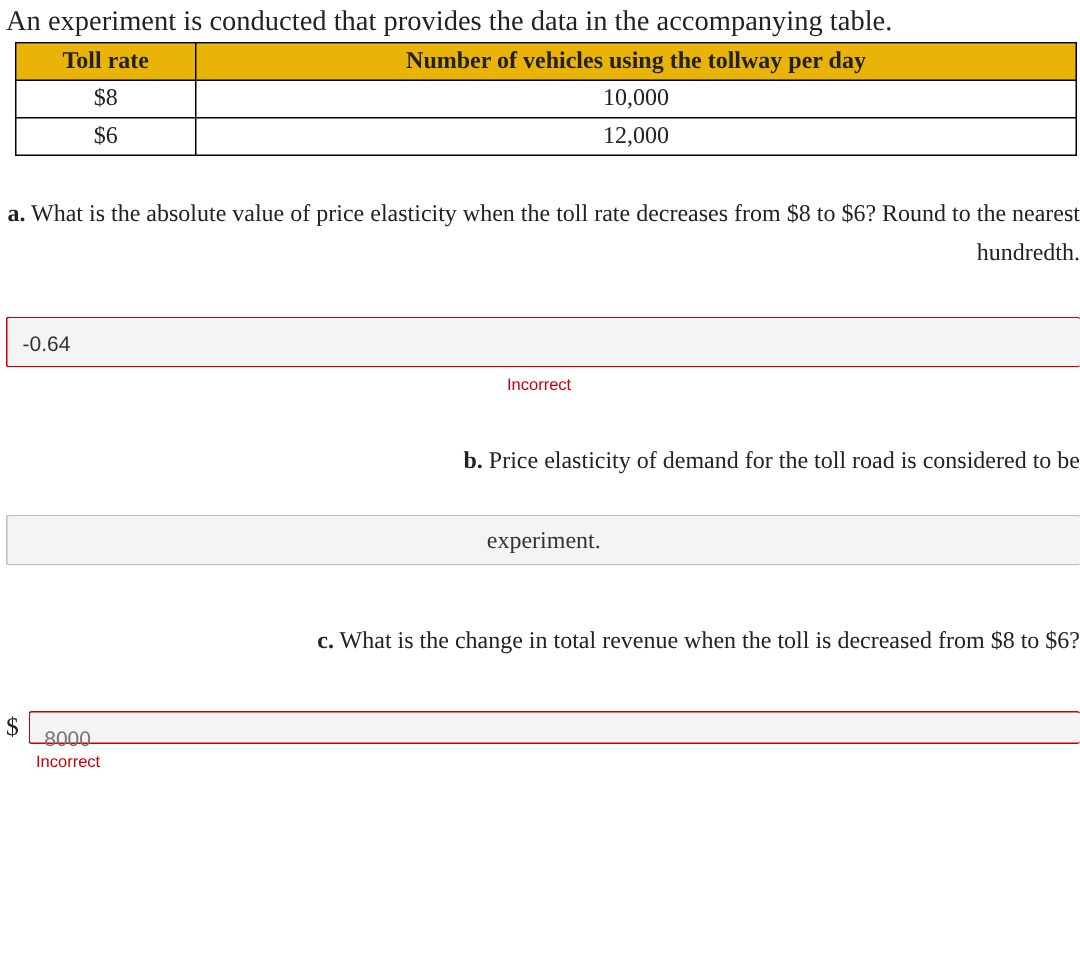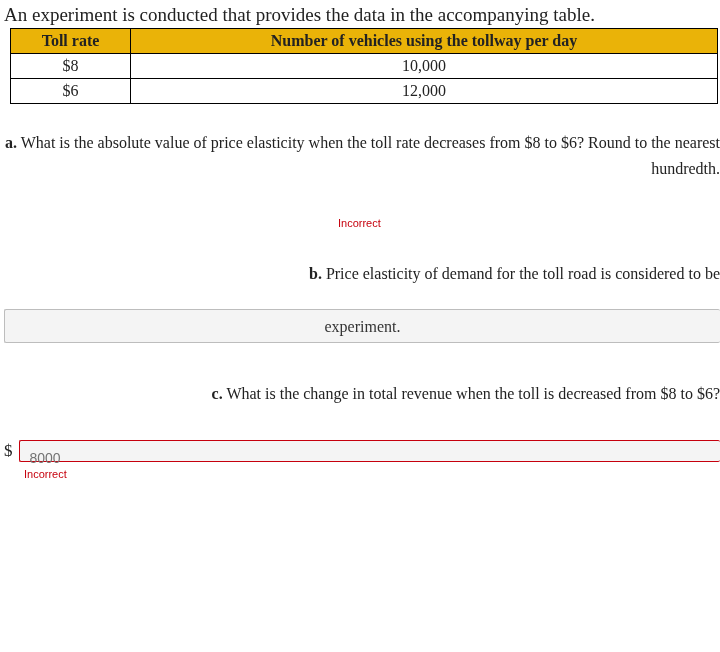--- a/index.html
+++ b/index.html
@@ -123,20 +123,21 @@
       <td>12,000</td>
     </tr>
   </tbody>
 </table>
 
 <p class="question">
   <span class="part-label">a.</span><span> What is the absolute value of price elasticity when the toll rate decreases from $8 to $6? Round to the nearest hundredth.</span>
 </p>
 
 <div class="answer-row">
+  <div class="answer-field">-0.64</div>
 </div>
 <div class="feedback under-field">Incorrect</div>
 
 <div class="section-spacer"></div>
 
 <p class="question">
   <span class="part-label">b.</span><span> Price elasticity of demand for the toll road is considered to be</span>
 </p>
 
 <div class="answer-row" style="margin-top:22px;">

